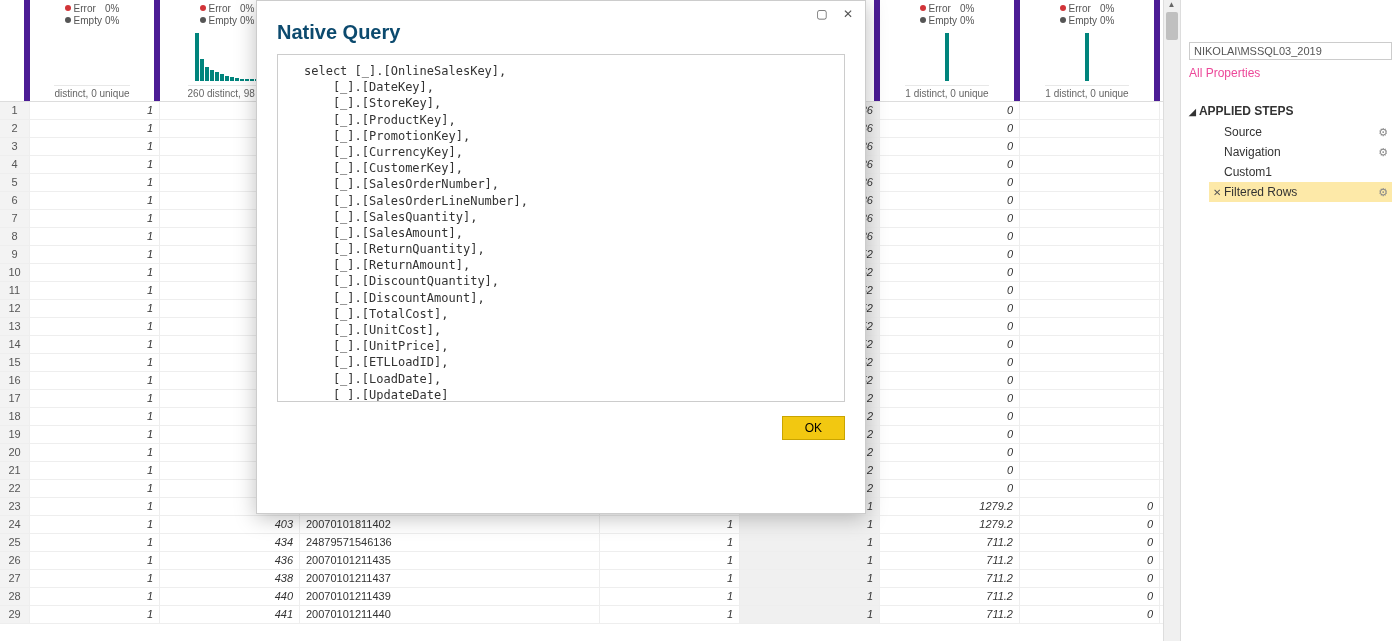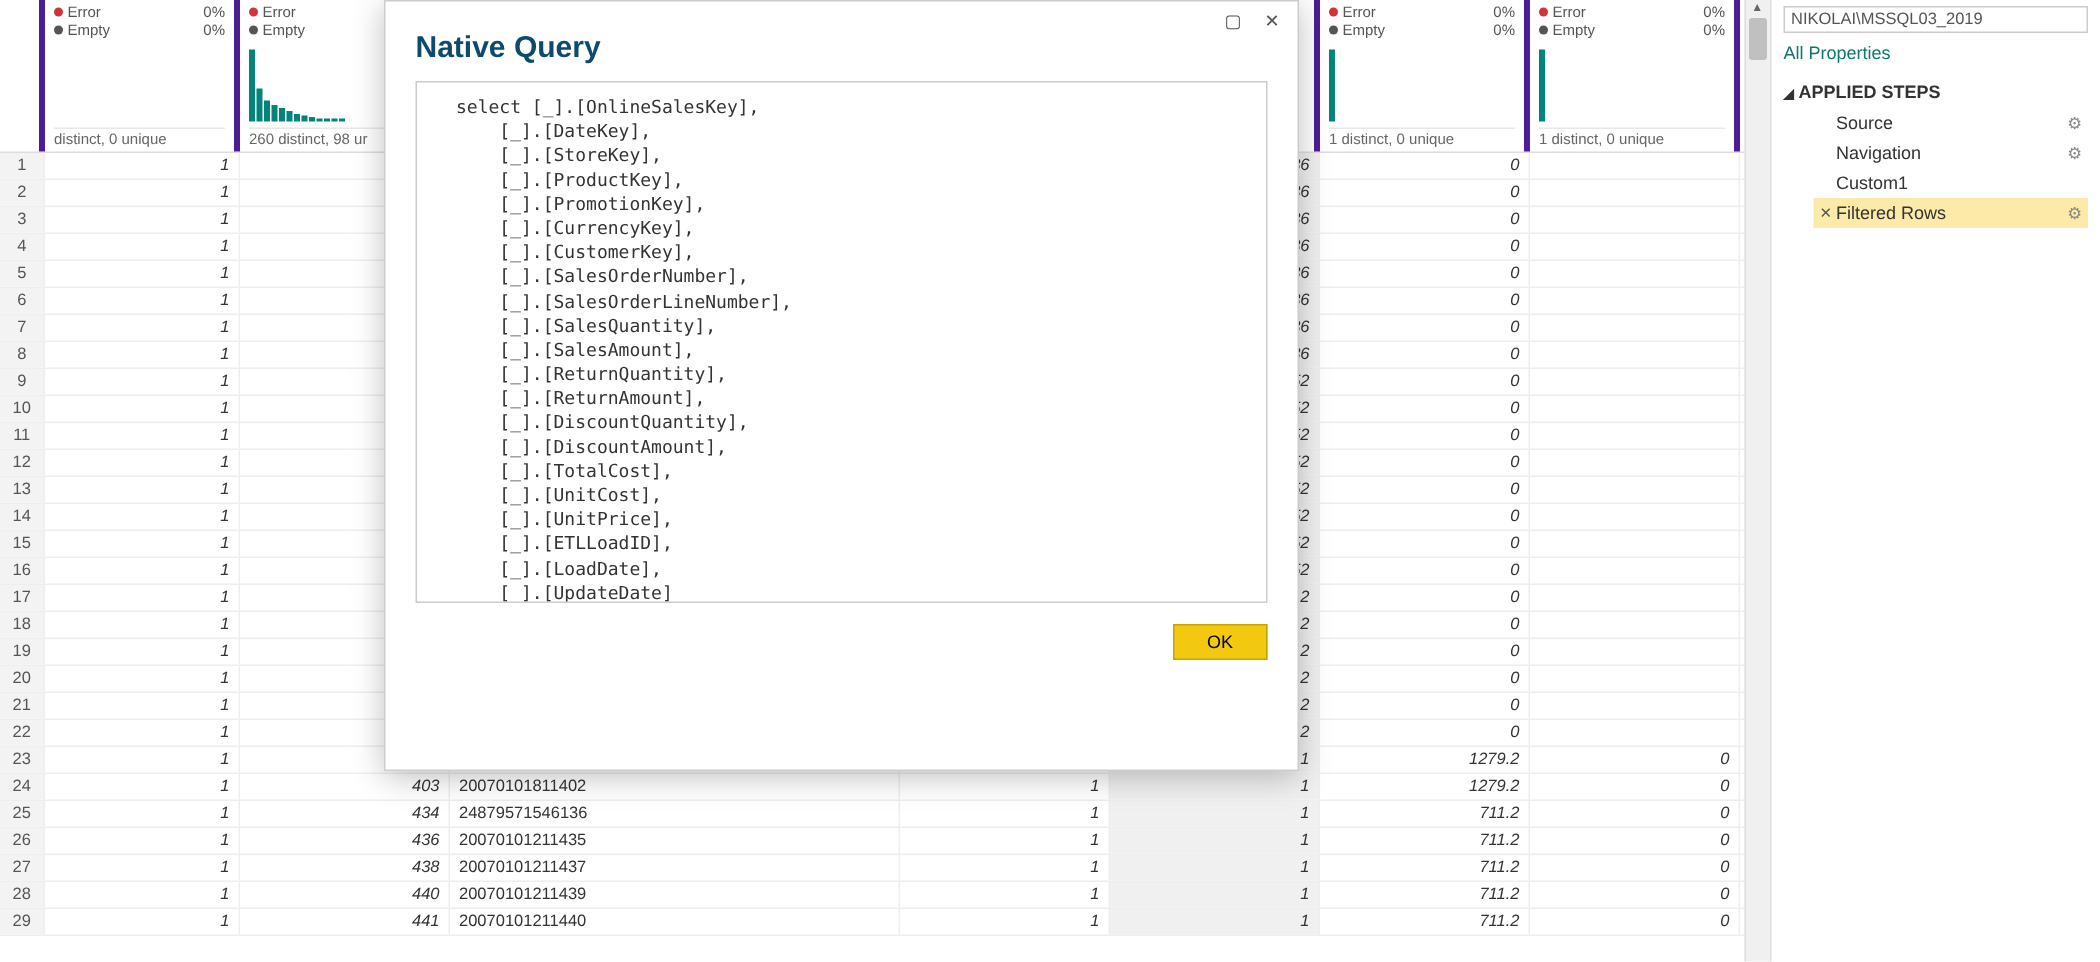--- a/index.html
+++ b/index.html
@@ -3,21 +3,21 @@
 <meta charset="utf-8">
 <style>
 * { box-sizing: border-box; margin: 0; padding: 0; }
 body { font-family: "Segoe UI", Arial, sans-serif; font-size: 12px; color: #333; background: #fff; overflow: hidden; width: 1400px; height: 641px; position: relative; }
 
 .main-area { display: flex; height: 641px; }
 
 .data-grid-container { flex: 1; display: flex; flex-direction: column; overflow: hidden; }
 
 .column-headers { display: flex; height: 102px; border-bottom: 1px solid #ddd; }
-.col-header { border-right: 4px solid #4c1d95; padding: 2px 6px; position: relative; display: flex; flex-direction: column; }
+.col-header { border-right: 6px solid #4c1d95; padding: 2px 6px; position: relative; display: flex; flex-direction: column; align-items: center; }
 .col-header .stats { font-size: 10px; color: #555; }
 .col-header .stat-row { display: flex; align-items: center; gap: 3px; height: 12px; }
 .col-header .bullet-err { width: 6px; height: 6px; border-radius: 50%; background: #d13438; display: inline-block; }
 .col-header .bullet-emp { width: 6px; height: 6px; border-radius: 50%; background: #555; display: inline-block; }
 .col-header .stat-label { flex: 1; }
 .col-header .chart-area { flex: 1; display: flex; align-items: flex-end; gap: 1px; padding: 4px 0; }
 .col-header .bar { width: 4px; background: #00847c; }
 .col-header .distinct-line { font-size: 10px; color: #666; border-top: 1px solid #e8e8e8; padding-top: 2px; }
 
 .rowhdr { width: 30px; }
@@ -34,22 +34,22 @@
 .data-cell { border-right: 1px solid #eee; padding: 0 6px; text-align: right; font-style: italic; overflow: hidden; white-space: nowrap; }
 .data-cell.rowhdr { text-align: center; font-style: normal; background: #f3f3f3; color: #555; }
 .data-cell.left { text-align: left; font-style: normal; }
 .data-cell.sel { background: #f0f0f0; }
 
 .scroll-v { width: 17px; background: #f0f0f0; border-left: 1px solid #ddd; position: relative; }
 .scroll-v .thumb { position: absolute; top: 12px; left: 2px; right: 2px; height: 28px; background: #c0c0c0; border-radius: 2px; }
 .scroll-v .arrow { width: 15px; height: 12px; font-size: 8px; text-align: center; color: #666; }
 
 .side-panel { width: 220px; border-left: 1px solid #ddd; background: #fff; padding: 4px 8px; }
-.side-panel .conn-box { border: 1px solid #ccc; padding: 2px 4px; font-size: 11px; margin-bottom: 6px; color: #555; }
-.side-panel .link { color: #0f766e; font-size: 12px; cursor: pointer; margin-bottom: 12px; display: inline-block; }
+.side-panel .conn-box { border: 1px solid #ccc; padding: 2px 4px; font-size: 11px; margin-bottom: 6px; color: #555; margin-top: 38px; }
+.side-panel .link { color: #ec4899; font-size: 12px; cursor: pointer; margin-bottom: 24px; display: inline-block; }
 .side-panel .section-title { font-weight: 600; font-size: 12px; margin-bottom: 4px; }
 .side-panel .section-title .caret { font-size: 9px; margin-right: 3px; }
 .side-panel .step { display: flex; align-items: center; padding: 3px 4px; font-size: 12px; cursor: pointer; margin-left: 20px; }
 .side-panel .step .gear { margin-left: auto; color: #888; font-size: 11px; }
 .side-panel .step.sel { background: #fde9a8; }
 .side-panel .step .delx { width: 11px; font-size: 10px; color: #555; }
 
 .modal { position: absolute; left: 256px; top: 0; width: 610px; height: 514px; background: #fff; border: 1px solid #ccc; box-shadow: 0 4px 20px rgba(0,0,0,0.25); display: flex; flex-direction: column; }
 .modal .title-bar { display: flex; justify-content: flex-end; padding: 6px 10px 0; gap: 12px; }
 .modal .win-btn { width: 14px; height: 14px; font-size: 12px; color: #555; text-align: center; cursor: pointer; }

